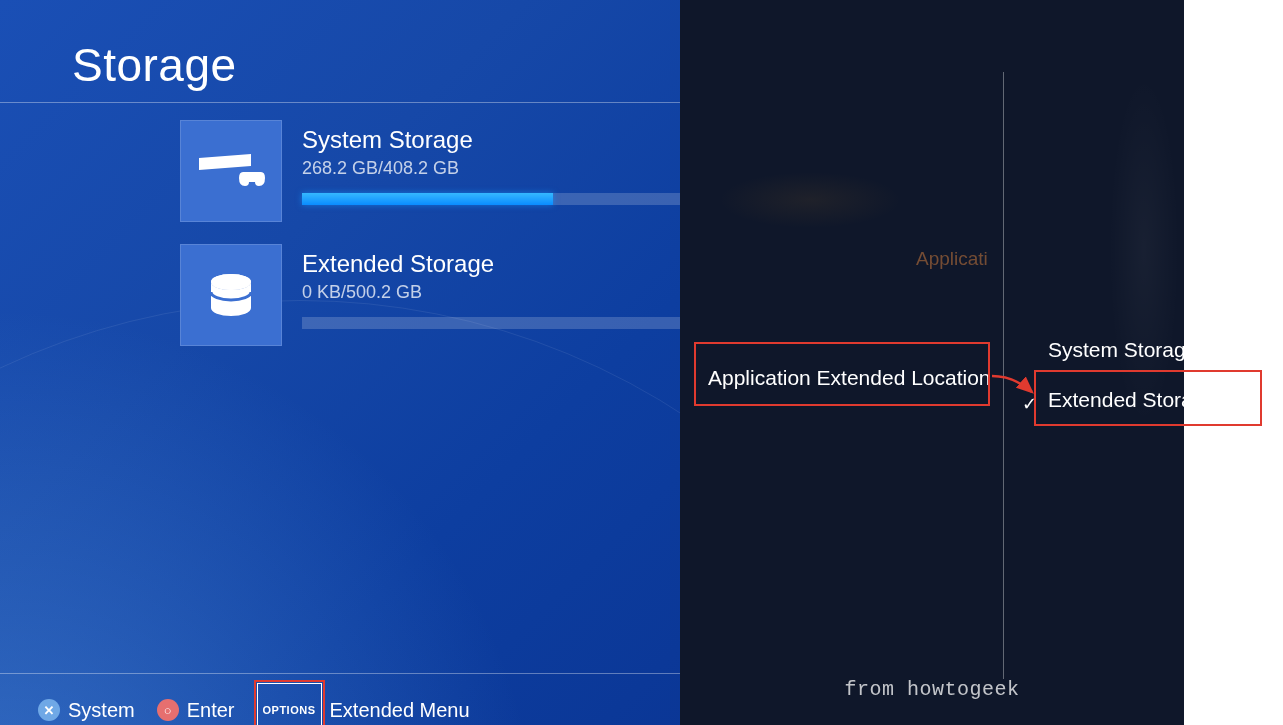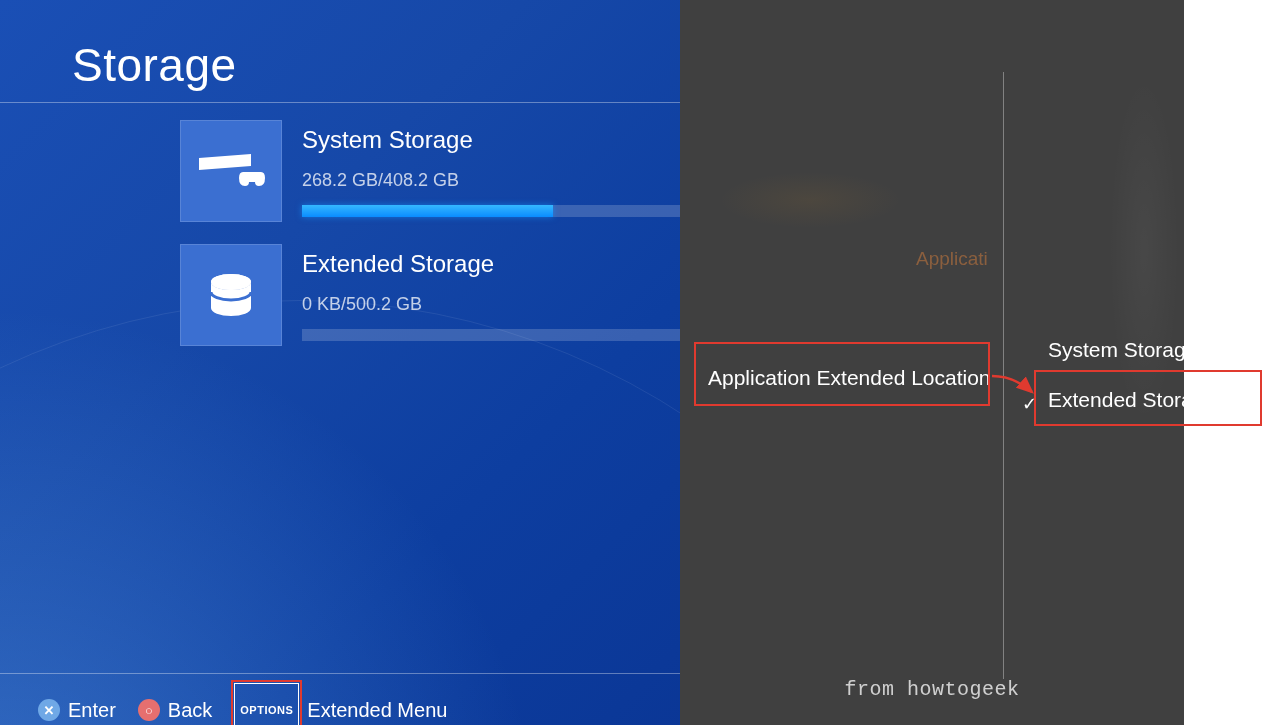--- a/index.html
+++ b/index.html
@@ -40,21 +40,21 @@
   .storage-row.extended{ top:244px; }
 
   .thumb {
     width:102px; height:102px; flex:0 0 102px;
     background:#3b6fd1; margin-right:20px;
     display:flex; align-items:center; justify-content:center;
     border:1px solid rgba(255,255,255,.15);
   }
   .row-body { flex:1; display:flex; flex-direction:column; justify-content:flex-start; padding-top:6px; }
   .row-title { font-size:24px; font-weight:400; color:#fff; }
-  .row-sub   { font-size:18px; color:rgba(255,255,255,.75); margin-top:16px; }
+  .row-sub   { font-size:18px; color:rgba(255,255,255,.75); margin-top:4px; }
   .bar-track {
     margin-top:14px; width:380px; height:12px;
     background:rgba(255,255,255,.18);
     position:relative;
   }
   .bar-fill {
     position:absolute; left:0; top:0; bottom:0;
     background:linear-gradient(#3fb6ff,#1e8be6);
   }
   .storage-row.system .bar-fill { background:linear-gradient(#35b8ff,#0a8cff); box-shadow:0 0 6px rgba(20,150,255,.6); }
@@ -79,21 +79,21 @@
   .btn-o { background:#e66f6f; color:#fff; }
   .btn-options {
     border:1px solid #fff; font-size:11px; letter-spacing:.5px;
     padding:20px 5px; font-weight:600;
   }
   .highlight-red { outline:2px solid #e03a2f; outline-offset:1px; }
 
   
   .right-panel {
     position:absolute; left:680px; top:0; width:504px; height:725px;
-    background:#404040; color:#fff;
+    background:#0f172a; color:#fff;
   }
   
   .right-panel::after{
     content:""; position:absolute; left:0; top:160px; width:260px; height:80px;
     background:radial-gradient(closest-side, rgba(220,150,40,.08), transparent 70%);
     pointer-events:none;
   }
   .right-panel::before{
     content:""; position:absolute; right:-10px; top:0; width:100px; height:500px;
     background:radial-gradient(closest-side, rgba(255,255,255,.04), transparent 70%);
@@ -174,25 +174,25 @@
         <div class="bar-track">
           <div class="bar-fill" id="ext-fill" style="width: 0%;"></div>
         </div>
       </div>
     </div>
 
     <div class="legend-rule"></div>
     <div class="legend">
       <div class="legend-item">
         <span class="btn-circ btn-x">✕</span>
-        <span>Enter</span>
+        <span>System</span>
       </div>
       <div class="legend-item">
         <span class="btn-circ btn-o">○</span>
-        <span>Back</span>
+        <span>Enter</span>
       </div>
       <div class="legend-item">
         <span class="btn-options highlight-red">OPTIONS</span>
         <span>Extended Menu</span>
       </div>
     </div>
   </div>
 
   <div class="right-panel">
     <div class="v-divider"></div>

